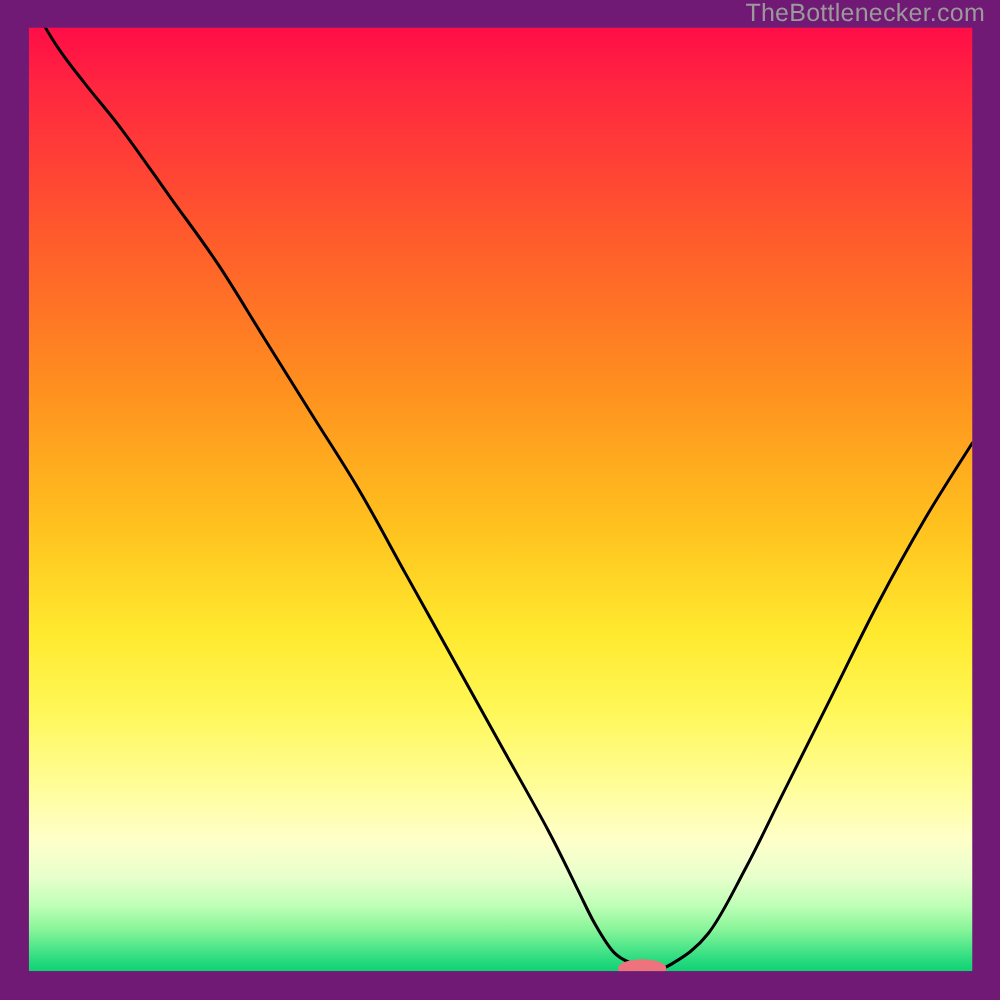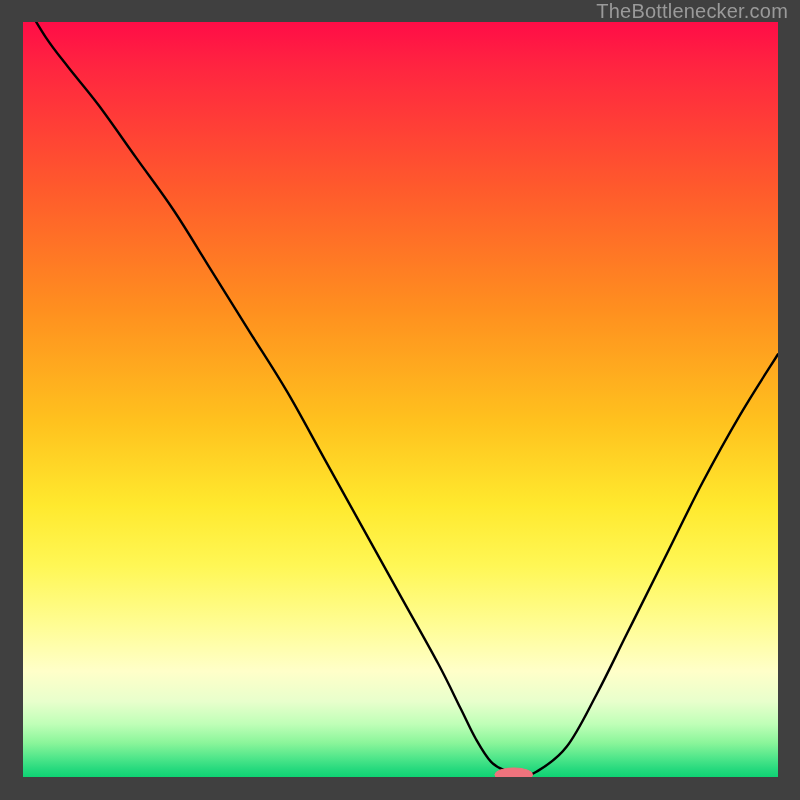--- a/index.html
+++ b/index.html
@@ -9,21 +9,21 @@
     height: 800px;
     background: #000;
     overflow: hidden;
   }
   .frame {
     position: absolute;
     left: 0;
     top: 0;
     width: 800px;
     height: 800px;
-    background: #404040;
+    background: #701a75;
   }
   .plot-area {
     position: absolute;
     left: 23px;
     top: 22px;
     width: 755px;
     height: 755px;
     overflow: hidden;
   }
   .gradient {

